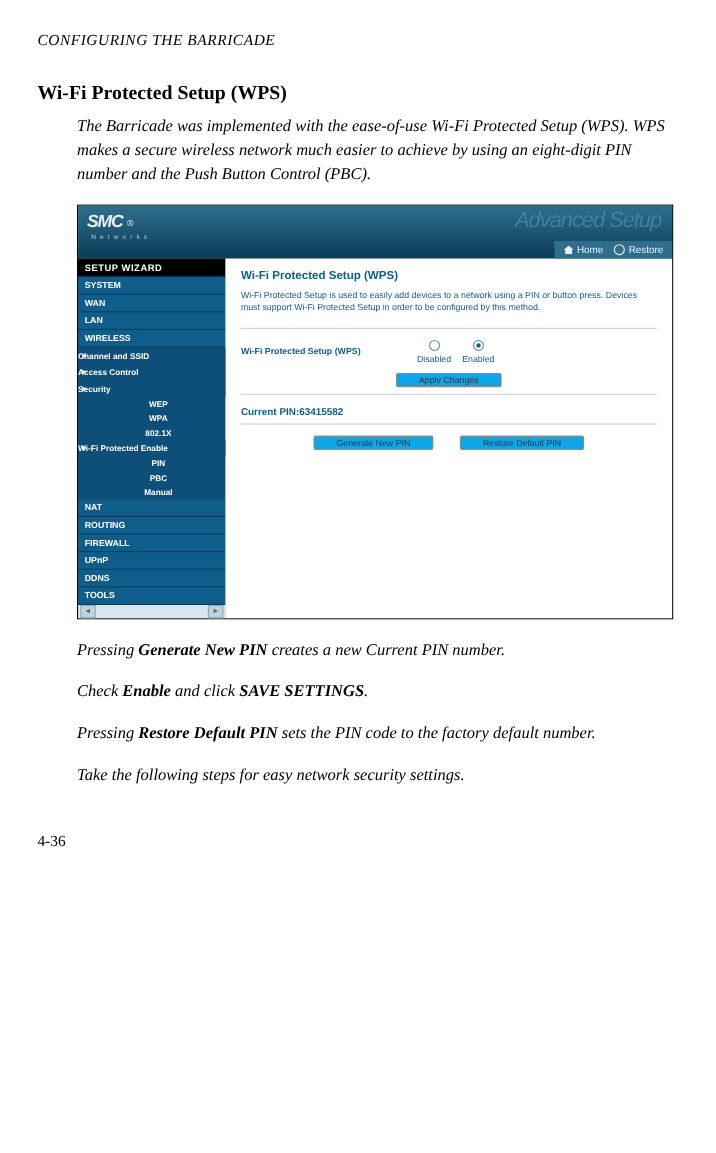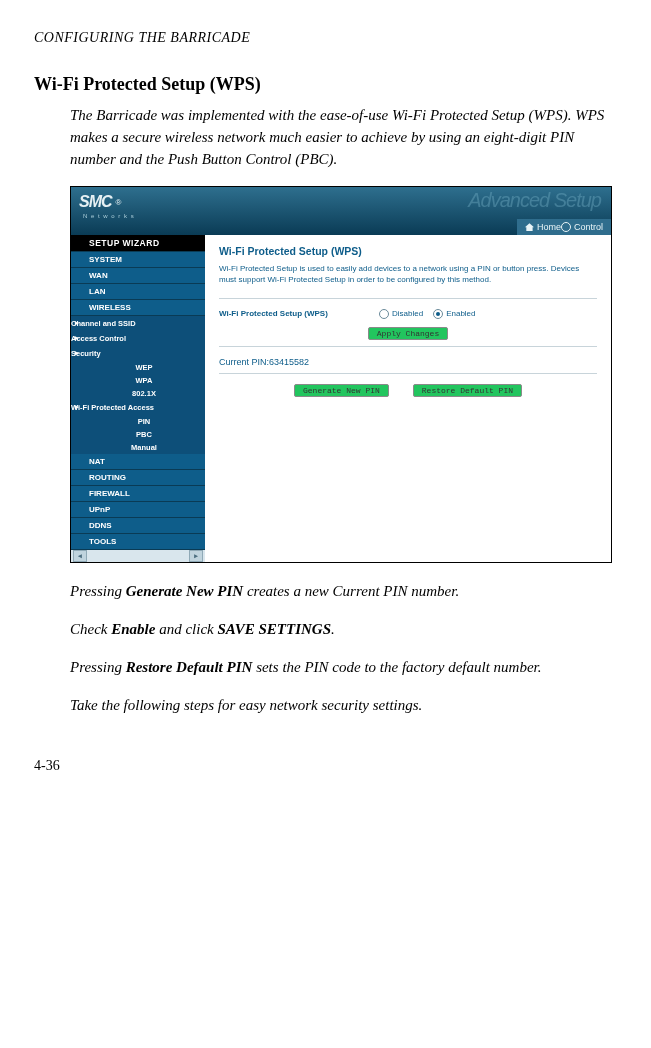--- a/index.html
+++ b/index.html
@@ -80,20 +80,21 @@
   }
   .header-right {
     position: absolute;
     right: 0;
     bottom: 0;
     background: #2f6d8d;
     color: #e9f4f7;
     font-size: 9px;
     padding: 3px 8px;
     display: flex;
+    gap: 10px;
     align-items: center;
     text-align: center;
   }
   .header-right span { display: inline-flex; align-items: center; gap: 3px; }
   .header-glow {
     position: absolute;
     right: 10px;
     top: 2px;
     font-size: 20px;
     font-style: italic;
@@ -109,21 +110,21 @@
   .sidebar {
     width: 134px;
     background: #084a71;
     color: #fff;
     font-size: 8px;
     font-weight: bold;
     display: flex;
     flex-direction: column;
   }
   .nav-item {
-    padding: 3px 18px;
+    padding: 3px 6px;
     border-bottom: 1px solid #0a3b55;
     background: #0e5d8a;
   }
   .nav-item.setup {
     background: #000;
     color: #fff;
     font-size: 8.5px;
     letter-spacing: 0.5px;
   }
   .nav-sub {
@@ -188,61 +189,61 @@
     gap: 10px;
     font-size: 8px;
     color: #0e5d8a;
     margin-bottom: 8px;
   }
   .row-label { font-weight: bold; width: 150px; }
   .radio {
     display: inline-flex;
     align-items: center;
     gap: 3px;
+    flex-direction: column;
   }
   .radio-dot {
     width: 8px;
     height: 8px;
     border: 1px solid #6a8a9a;
     border-radius: 50%;
     display: inline-flex;
     align-items: center;
     justify-content: center;
   }
   .radio-dot.sel::after {
     content: "";
     width: 4px;
     height: 4px;
     background: #0e5d8a;
     border-radius: 50%;
   }
   .btn {
     display: inline-block;
-    background: #22c55e;
+    background: #0ea5e9;
     border: 1px solid #8a8a8a;
     font-size: 8px;
-    padding: 1px 8px;
+    padding: 1px 20px;
     color: #333;
     border-radius: 2px;
-    font-family: Liberation Mono, monospace;
   }
   .btn-row {
     text-align: center;
     margin: 6px 0;
   }
   .btn-row-two {
     display: flex;
     justify-content: center;
     gap: 24px;
     margin-top: 8px;
   }
   .pin-line {
     font-size: 9px;
     color: #0e5d8a;
-    font-weight: normal;
+    font-weight: bold;
     margin: 0 0;
   }
   .footer-pg {
     position: absolute;
     left: 34px;
     bottom: 26px;
     font-size: 14px;
   }
   .pgwrap { position: relative; height: 800px; width: 651px; }
   .icon-home {
@@ -278,39 +279,39 @@
       </div>
       <div class="logo-sub">N e t w o r k s</div>
       <div class="header-glow">Advanced Setup</div>
       <div class="header-right">
         <span>
           <span class="icon-home"></span>
           <span>Home</span>
         </span>
         <span>
           <span class="icon-power"></span>
-          <span>Control</span>
+          <span>Restore</span>
         </span>
       </div>
     </div>
 
     <div class="ss-body">
       <div class="sidebar">
         <div class="nav-item setup">SETUP WIZARD</div>
         <div class="nav-item">SYSTEM</div>
         <div class="nav-item">WAN</div>
         <div class="nav-item">LAN</div>
         <div class="nav-item">WIRELESS</div>
         <div class="nav-sub">Channel and SSID</div>
         <div class="nav-sub">Access Control</div>
         <div class="nav-sub">Security</div>
         <div class="nav-sub2">WEP</div>
         <div class="nav-sub2">WPA</div>
         <div class="nav-sub2">802.1X</div>
-        <div class="nav-sub" style="white-space:nowrap;overflow:hidden">Wi-Fi Protected Access</div>
+        <div class="nav-sub" style="white-space:nowrap;overflow:hidden">Wi-Fi Protected Enable</div>
         <div class="nav-sub2">PIN</div>
         <div class="nav-sub2">PBC</div>
         <div class="nav-sub2">Manual</div>
         <div class="nav-item">NAT</div>
         <div class="nav-item">ROUTING</div>
         <div class="nav-item">FIREWALL</div>
         <div class="nav-item">UPnP</div>
         <div class="nav-item">DDNS</div>
         <div class="nav-item">TOOLS</div>
         <div style="flex:1;background:#0d4f79"></div>

